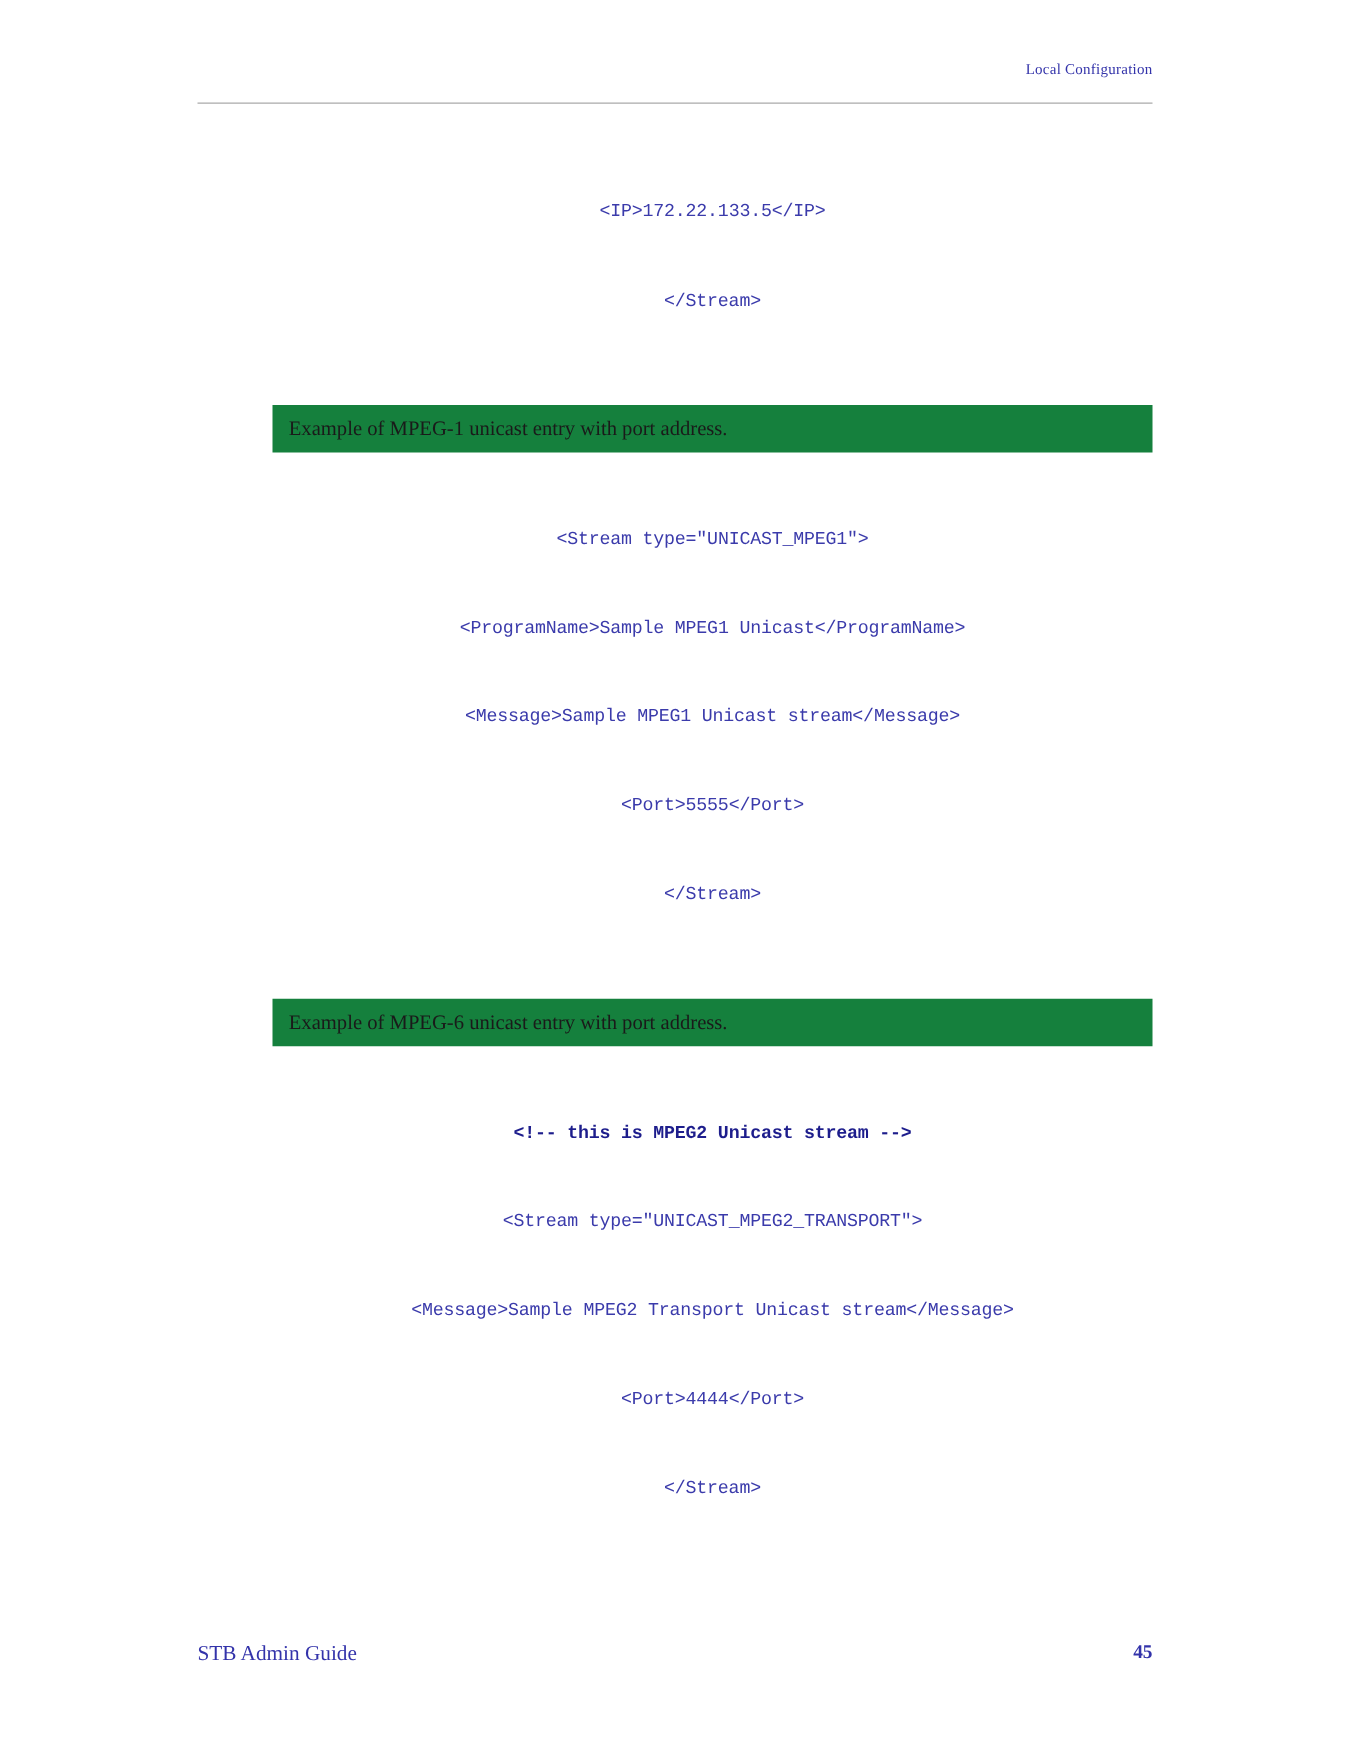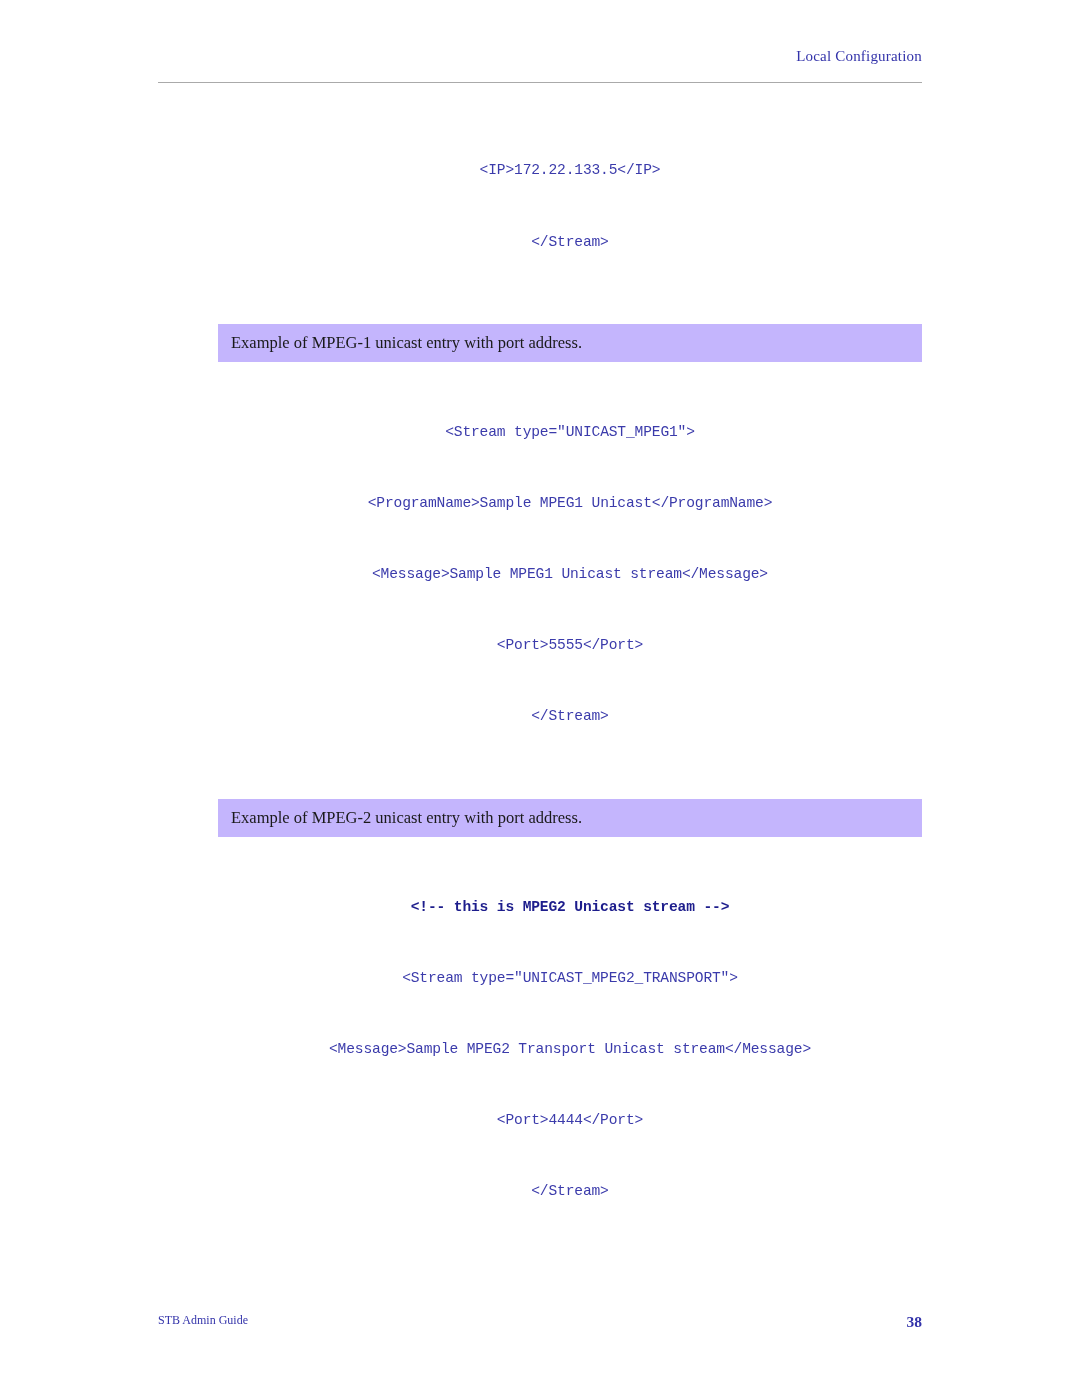--- a/index.html
+++ b/index.html
@@ -29,21 +29,21 @@
     left: 158px;
     top: 48px;
     width: 764px;
     height: 32px;
   }
   .header-title {
     position: absolute;
     right: 0;
     top: 0;
     font-family: "Liberation Serif", serif;
-    font-size: 15px;
+    font-size: 12px;
     color: #3333aa;
     letter-spacing: 0.2px;
     white-space: nowrap;
   }
   .header-rule {
     position: absolute;
     left: 158px;
     top: 82px;
     width: 764px;
     height: 1px;
@@ -72,21 +72,21 @@
     min-height: 23.7px;
     text-align: center;
   }
   .code-line.comment {
     font-weight: bold;
     color: #1d1d8c;
   }
 
   
   .example-box {
-    background: #c4b5fd;
+    background: #15803d;
     width: 704px;
     box-sizing: border-box;
     padding: 9px 12px 9px 13px;
     font-family: "Liberation Serif", serif;
     font-size: 16.5px;
     color: #1a1a1a;
     line-height: 20px;
   }
   .gap-sm { height: 12px; }
   .gap-lg { height: 22px; }
@@ -97,21 +97,21 @@
     left: 158px;
     top: 1313px;
     width: 764px;
     height: 24px;
   }
   .footer-left {
     position: absolute;
     left: 0;
     top: 0;
     font-family: "Liberation Serif", serif;
-    font-size: 12px;
+    font-size: 17px;
     color: #3333aa;
     white-space: nowrap;
   }
   .footer-right {
     position: absolute;
     right: 0;
     top: 0;
     font-family: "Liberation Serif", serif;
     font-size: 15.5px;
     font-weight: bold;
@@ -143,30 +143,30 @@
     <div class="code-block">
       <div class="code-line">&lt;Stream type="UNICAST_MPEG1"&gt;</div>
       <div class="code-line">&lt;ProgramName&gt;Sample MPEG1 Unicast&lt;/ProgramName&gt;</div>
       <div class="code-line">&lt;Message&gt;Sample MPEG1 Unicast stream&lt;/Message&gt;</div>
       <div class="code-line">&lt;Port&gt;5555&lt;/Port&gt;</div>
       <div class="code-line">&lt;/Stream&gt;</div>
     </div>
 
     <div class="gap-lg"></div>
 
-    <div class="example-box">Example of MPEG-2 unicast entry with port address.</div>
+    <div class="example-box">Example of MPEG-6 unicast entry with port address.</div>
     <div class="gap-sm"></div>
     <div class="code-block">
       <div class="code-line comment">&lt;!-- this is MPEG2 Unicast stream --&gt;</div>
       <div class="code-line">&lt;Stream type="UNICAST_MPEG2_TRANSPORT"&gt;</div>
       <div class="code-line">&lt;Message&gt;Sample MPEG2 Transport Unicast stream&lt;/Message&gt;</div>
       <div class="code-line">&lt;Port&gt;4444&lt;/Port&gt;</div>
       <div class="code-line">&lt;/Stream&gt;</div>
     </div>
 
   </div>
 
   <div class="footer">
     <div class="footer-left">STB Admin Guide</div>
-    <div class="footer-right">38</div>
+    <div class="footer-right">45</div>
   </div>
 
 </div>
 
 </body></html>

